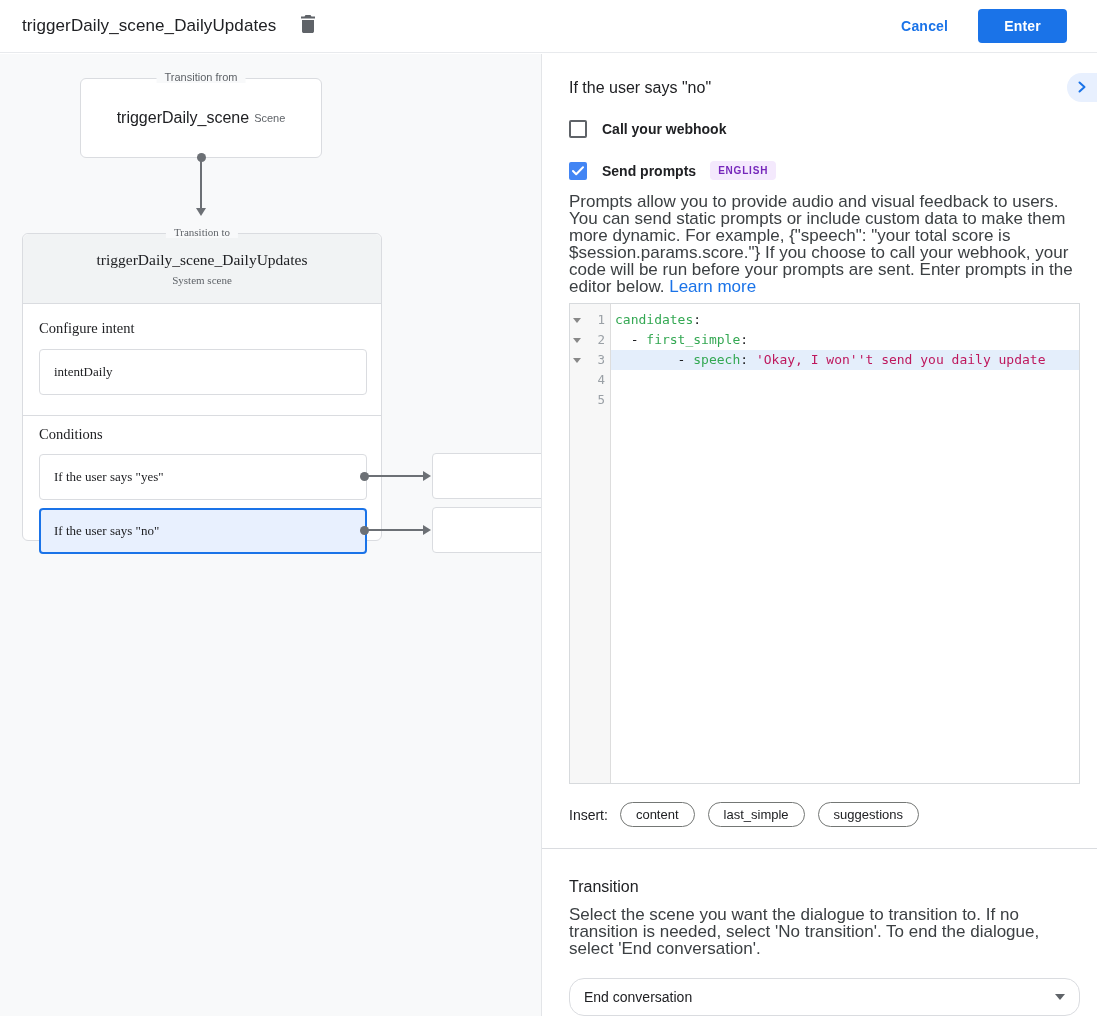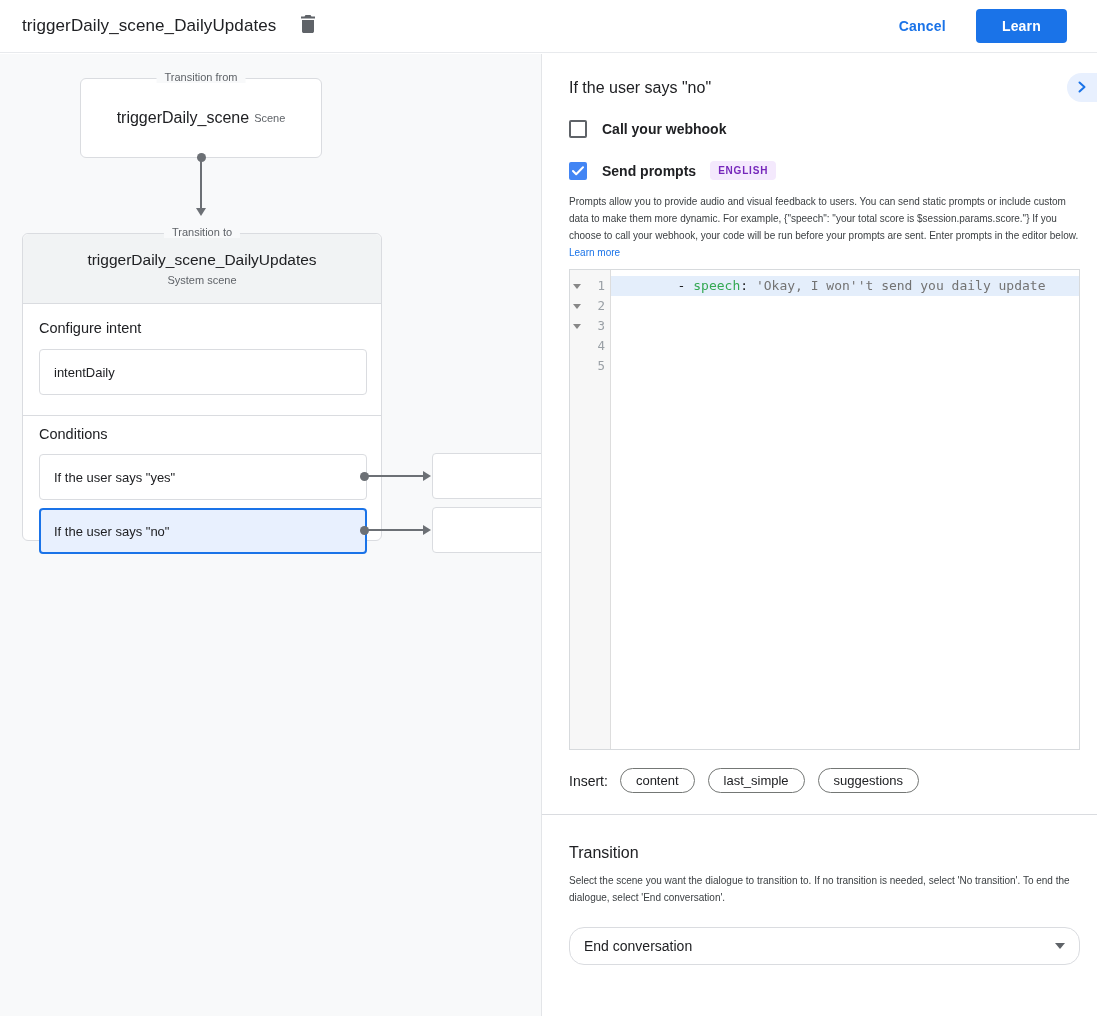--- a/index.html
+++ b/index.html
@@ -48,21 +48,21 @@
   .dot { position:absolute; width:9px; height:9px; border-radius:50%; background:#6c7075; }
   .v-line { position:absolute; width:2px; background:#6c7075; }
   .arrow-down { position:absolute; width:0; height:0;
     border-left:5px solid transparent; border-right:5px solid transparent; border-top:8px solid #6c7075; }
   .h-line { position:absolute; height:2px; background:#6c7075; }
   .arrow-right { position:absolute; width:0; height:0;
     border-top:5px solid transparent; border-bottom:5px solid transparent; border-left:8px solid #6c7075; }
 
   .to-card {
     position:absolute; left:22px; top:179px; width:360px; height:308px;
-    background:#fff; border:1px solid #dadce0; border-radius:6px;
+    background:#fff; border:1px solid #dadce0; border-radius:6px;font-family:Liberation Serif, serif;
   }
   .to-card-header {
     height:70px; background:#f1f3f4; border-bottom:1px solid #dadce0;
     border-radius:6px 6px 0 0;
     display:flex; flex-direction:column; align-items:center; justify-content:center; gap:5px;
   }
   .to-card-title { font-size:15.5px; color:#202124; }
   .section-label { position:absolute; left:16px; font-size:14.5px; color:#202124; }
   .intent-input {
     position:absolute; left:16px; top:115px; width:328px; height:46px;
@@ -101,21 +101,21 @@
   .checkbox.checked {
     background:#4285f4; border-color:#4285f4;
     display:flex; align-items:center; justify-content:center;
   }
   .check-label { margin-left:15px; font-size:14px; font-weight:bold; color:#202124; }
   .lang-badge {
     margin-left:14px; background:#f4e9fd; color:#7627bb;
     font-size:10px; font-weight:bold; letter-spacing:.8px;
     padding:4px 8px; border-radius:4px;
   }
-  .desc { margin-top:13px; font-size:10px; line-height:17px; color:#3c4043; }
+  .desc { margin-top:13px; font-size:17px; line-height:17px; color:#3c4043; }
   .link { color:#1a73e8; cursor:pointer; }
 
   .tabs { margin-top:16px; display:flex; }
   .tab {
     width:107px; height:32px; display:flex; align-items:center; justify-content:center;
     font-size:13px; font-weight:bold; letter-spacing:.3px; color:#5f6368; cursor:pointer;
   }
   .tab.active { background:#e8f0fe; color:#1a73e8; }
 
   .editor {
@@ -125,21 +125,21 @@
   }
   .gutter { width:41px; background:#f7f7f7; border-right:1px solid #ddd; padding-top:6px; }
   .gutter-row { height:20px; display:flex; align-items:center; }
   .fold { width:13px; display:flex; align-items:center; justify-content:center; cursor:pointer; }
   .fold-tri { width:0; height:0; border-left:4px solid transparent; border-right:4px solid transparent; border-top:5px solid #888; }
   .lnum { flex:1; text-align:right; padding-right:5px; color:#9aa0a6; font-size:12.5px; }
   .code { flex:1; padding-top:6px; overflow:hidden; cursor:text; }
   .cm-line { height:20px; white-space:pre; padding-left:4px; color:#202124; }
   .cm-line.hl { background:#e4eefb; }
   .t-key { color:#34a853; }
-  .t-str { color:#737373; }
+  .t-str { color:#be185d; }
 
   .insert-row { margin-top:18px; display:flex; align-items:center; }
   .insert-label { font-size:14px; color:#202124; margin-right:12px; }
   .chip {
     border:1px solid #747775; border-radius:13px; background:#fff;
     font-size:13px; color:#202124; padding:4px 15px; margin-right:13px; cursor:pointer;
   }
 
   .panel-divider { margin:21px -17px 0 -27px; height:1px; background:#dadce0; }
   .transition-heading { margin-top:29px; font-size:16px; color:#202124; }
@@ -158,21 +158,21 @@
   <div class="topbar-title">triggerDaily_scene_DailyUpdates</div>
   <div class="trash-btn">
     <span>
       <svg width="16" height="19" viewBox="0 0 16 19">
         <path fill="#5f6368" d="M5.5 0h5l1 1.5H15V3.5H1V1.5h3.5L5.5 0z M2 5h12v11.2c0 1-0.8 1.8-1.8 1.8H3.8C2.8 18 2 17.2 2 16.2V5z"></path>
       </svg>
     </span>
   </div>
   <div class="topbar-spacer"></div>
   <div class="cancel-btn">Cancel</div>
-  <button class="save-btn">Learn</button>
+  <button class="save-btn">Enter</button>
 </div>
 
 <div class="canvas">
 
   <div class="node-box from-box">
     <span class="legend">Transition from</span>
     <div class="node-title">triggerDaily_scene</div>
     <div class="node-sub">Scene</div>
   </div>
 
@@ -269,20 +269,22 @@
       <div class="gutter-row">
         <span class="fold"></span>
         <span class="lnum">4</span>
       </div>
       <div class="gutter-row">
         <span class="fold"></span>
         <span class="lnum">5</span>
       </div>
     </div>
     <div class="code">
+      <div class="cm-line"><span></span><span class="t-key">candidates</span><span>:</span></div>
+      <div class="cm-line"><span>  - </span><span class="t-key">first_simple</span><span>:</span></div>
       <div class="cm-line hl"><span>        - </span><span class="t-key">speech</span><span>: </span><span class="t-str">'Okay, I won''t send you daily update</span></div>
       <div class="cm-line"><span></span></div>
     </div>
   </div>
 
   <div class="insert-row">
     <span class="insert-label">Insert:</span>
     <button class="chip">content</button>
     <button class="chip">last_simple</button>
     <button class="chip">suggestions</button>

